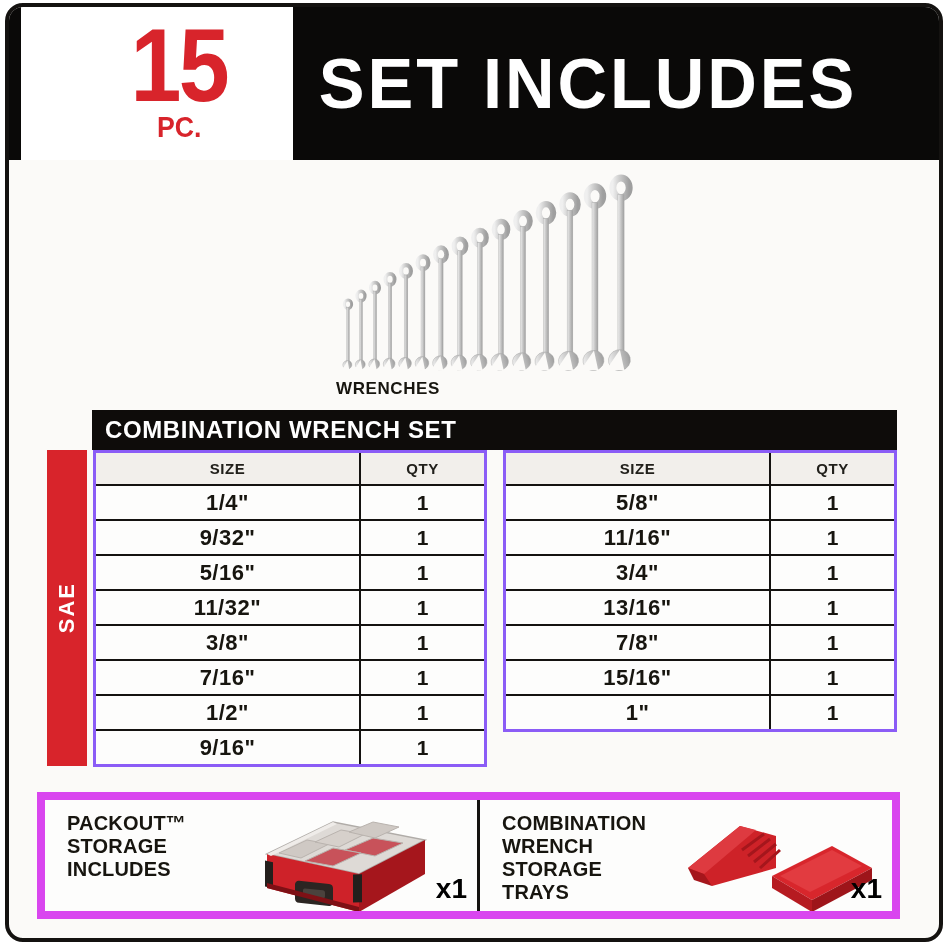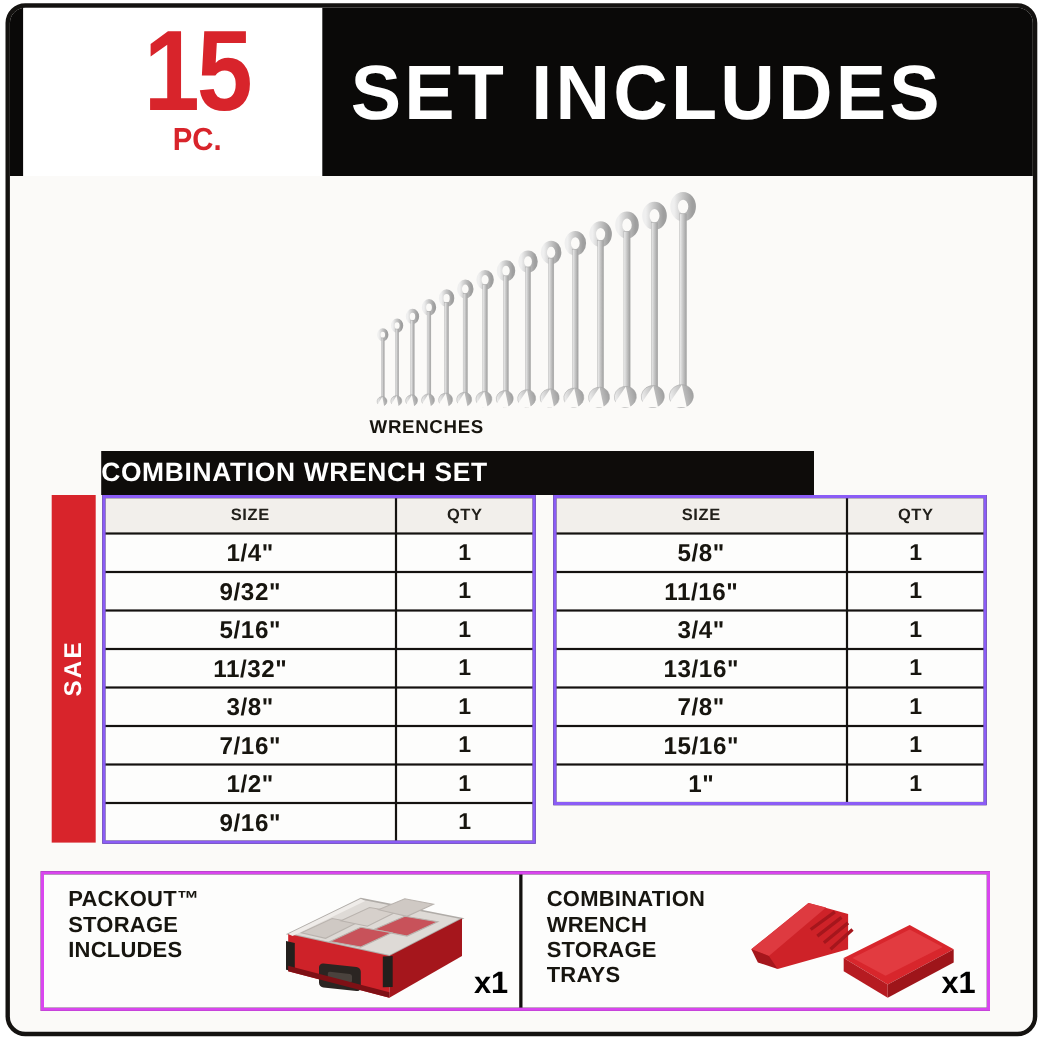--- a/index.html
+++ b/index.html
@@ -18,42 +18,42 @@
   .set-title{position:absolute;left:228px;right:0;top:0;height:153px;display:flex;
              align-items:center;justify-content:center;color:#ffffff;font-size:70px;
              font-weight:900;letter-spacing:3px;transform:scaleX(0.98);white-space:nowrap;}
 
   
   .hero-svg{position:absolute;left:327px;top:165px;width:308px;height:205px;}
   .hero-caption{position:absolute;left:327px;top:372px;width:308px;text-align:left;
                 font-size:17px;font-weight:800;letter-spacing:0.6px;color:#17150f;}
 
   
-  .table-title-bar{position:absolute;left:83px;top:403px;width:648px;height:40px;
+  .table-title-bar{position:absolute;left:83px;top:403px;width:805px;height:40px;
                    background:#0e0c0a;color:#ffffff;font-size:24px;font-weight:900;
-                   letter-spacing:0.6px;line-height:40px;box-sizing:border-box;
+                   letter-spacing:0.6px;line-height:40px;padding-left:13px;box-sizing:border-box;
                    white-space:nowrap;}
   .sae-bar{position:absolute;left:38px;top:443px;width:40px;height:316px;background:#d8242b;
            display:flex;align-items:center;justify-content:center;}
   .sae-text{color:#ffffff;font-weight:900;font-size:22px;letter-spacing:2px;
             writing-mode:vertical-rl;transform:rotate(180deg);}
   .wtable{position:absolute;display:grid;grid-template-columns:263px 1fr;gap:2px;
           background:#141210;border:3px solid #8b5cf6;width:394px;box-sizing:border-box;}
   .wtable.left{left:84px;top:443px;grid-template-rows:31px repeat(8,33px);}
   .wtable.right{left:494px;top:443px;grid-template-rows:31px repeat(7,33px);}
   .wtable .th{background:#f2efeb;display:flex;align-items:center;justify-content:center;
               font-size:15px;font-weight:700;letter-spacing:0.5px;color:#22201b;}
   .wtable .td{background:#fdfdfc;display:flex;align-items:center;justify-content:center;
               font-weight:800;color:#17150f;}
   .wtable .td.size{font-size:22px;letter-spacing:0.5px;}
   .wtable .td.qty{font-size:21px;}
 
   
   .footer{position:absolute;left:28px;top:785px;width:863px;height:127px;
-          border:3px solid #d946ef;background:#141210;box-sizing:border-box;
+          border:8px solid #d946ef;background:#141210;box-sizing:border-box;
           display:grid;grid-template-columns:432px 1fr;gap:3px;}
   .fcell{position:relative;background:#fdfdfc;overflow:hidden;}
   .fcell .flabel{position:absolute;left:22px;top:12px;font-size:20px;line-height:23px;
                  font-weight:900;letter-spacing:0.2px;color:#17150f;}
   .fcell .fqty{position:absolute;right:10px;bottom:6px;font-size:28px;font-weight:700;
                color:#000000;}
   .item-svg{position:absolute;}
   .organizer-svg{left:208px;top:14px;width:184px;height:100px;}
   .trays-svg{left:200px;top:6px;width:212px;height:112px;}
 </style>

